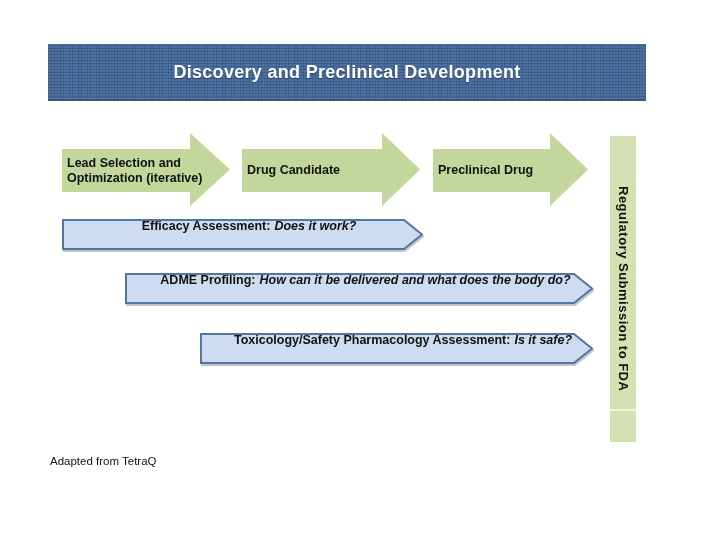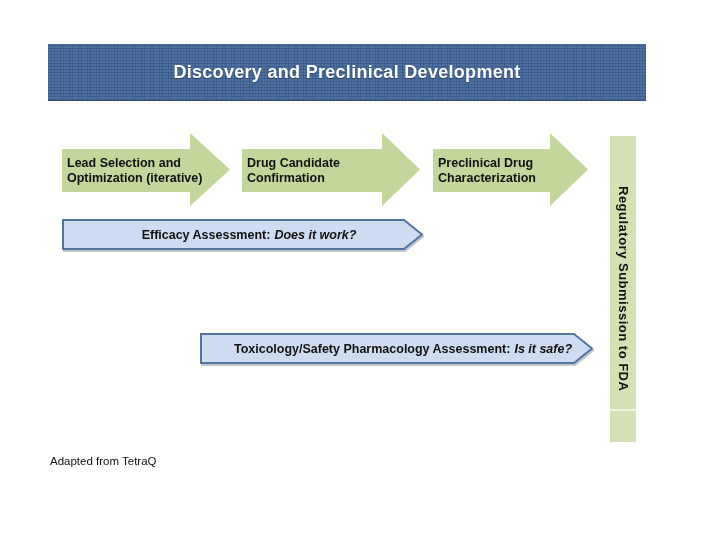--- a/index.html
+++ b/index.html
@@ -50,21 +50,21 @@
     clip-path:polygon(0 16px,140px 16px,140px 0,100% 36.5px,140px 73px,140px 59px,0 59px);}
   .parrow-3{left:433px;width:155px;
     clip-path:polygon(0 16px,117px 16px,117px 0,100% 36.5px,117px 73px,117px 59px,0 59px);padding-left:40px;}
   
   .aarrow{position:absolute;height:31px;}
   .aarrow svg{position:absolute;left:0;top:0;overflow:visible;
     filter:drop-shadow(1px 2px 0 rgba(140,150,165,0.55));}
   .aarrow polygon{fill:var(--blue_fill);stroke:var(--blue_border);stroke-width:2;stroke-linejoin:miter;}
   .aarrow .alabel{
     position:absolute;left:0;top:0;right:18px;bottom:0;
-    display:flex;align-items:center;justify-content:center;
+    display:flex;align-items:flex-start;justify-content:center;
     font-size:12.5px;font-weight:bold;color:var(--text_dark);white-space:nowrap;margin-left:31px;
   }
   .aarrow .alabel .q{font-style:italic;margin-left:4px;}
   .aarrow-1{left:62px;top:219px;width:361px;}
   .aarrow-2{left:125px;top:273px;width:468px;}
   .aarrow-3{left:200px;top:333px;width:393px;padding-left:10px;}
   .aarrow-4{left:61px;top:394px;width:532px;}
   
   .reg-bar{
     position:absolute;left:610px;top:136px;width:26px;height:306px;
@@ -94,40 +94,47 @@
 
   <div class="parrow parrow-1">
     <div class="plabel">
       <span>Lead Selection and</span>
       <span>Optimization (iterative)</span>
     </div>
   </div>
   <div class="parrow parrow-2">
     <div class="plabel">
       <span>Drug Candidate</span>
-      <span>Confirmation</span>
     </div>
   </div>
   <div class="parrow parrow-3">
     <div class="plabel">
       <span>Preclinical Drug</span>
-      <span>Characterization</span>
     </div>
   </div>
 
   <div class="aarrow aarrow-1">
     <svg width="361" height="31" viewBox="0 0 361 31">
       <polygon points="1,1 342,1 360,15.5 342,30 1,30"></polygon>
     </svg>
     <div class="alabel">
       <span>Efficacy Assessment:</span>
       <span class="q">Does it work?</span>
     </div>
   </div>
 
+  <div class="aarrow aarrow-2">
+    <svg width="468" height="31" viewBox="0 0 468 31">
+      <polygon points="1,1 449,1 467,15.5 449,30 1,30"></polygon>
+    </svg>
+    <div class="alabel">
+      <span>ADME Profiling:</span>
+      <span class="q">How can it be delivered and what does the body do?</span>
+    </div>
+  </div>
 
   <div class="aarrow aarrow-3">
     <svg width="393" height="31" viewBox="0 0 393 31">
       <polygon points="1,1 374,1 392,15.5 374,30 1,30"></polygon>
     </svg>
     <div class="alabel">
       <span>Toxicology/Safety Pharmacology Assessment:</span>
       <span class="q">Is it safe?</span>
     </div>
   </div>

